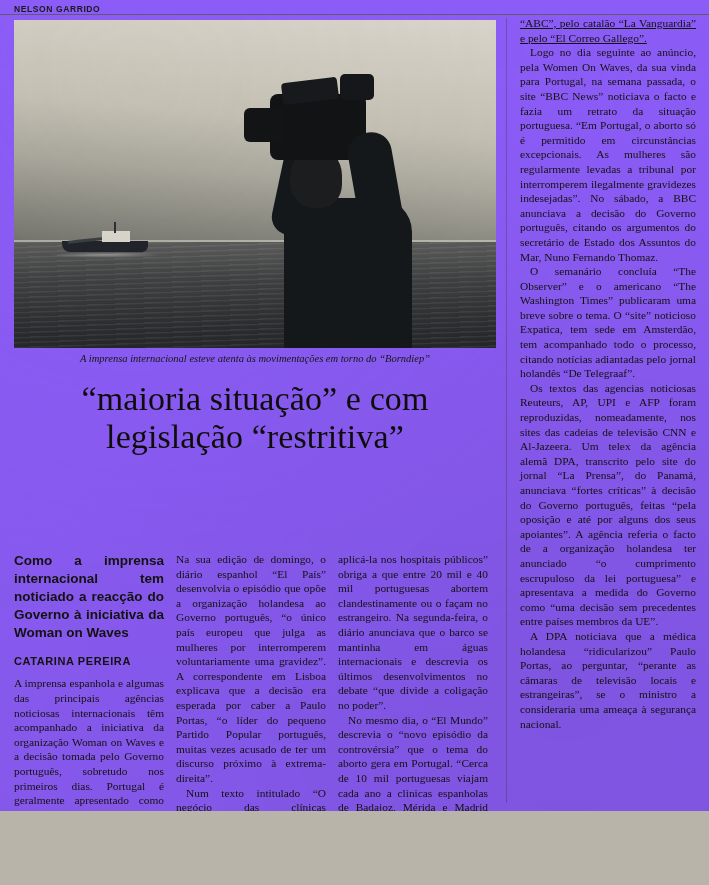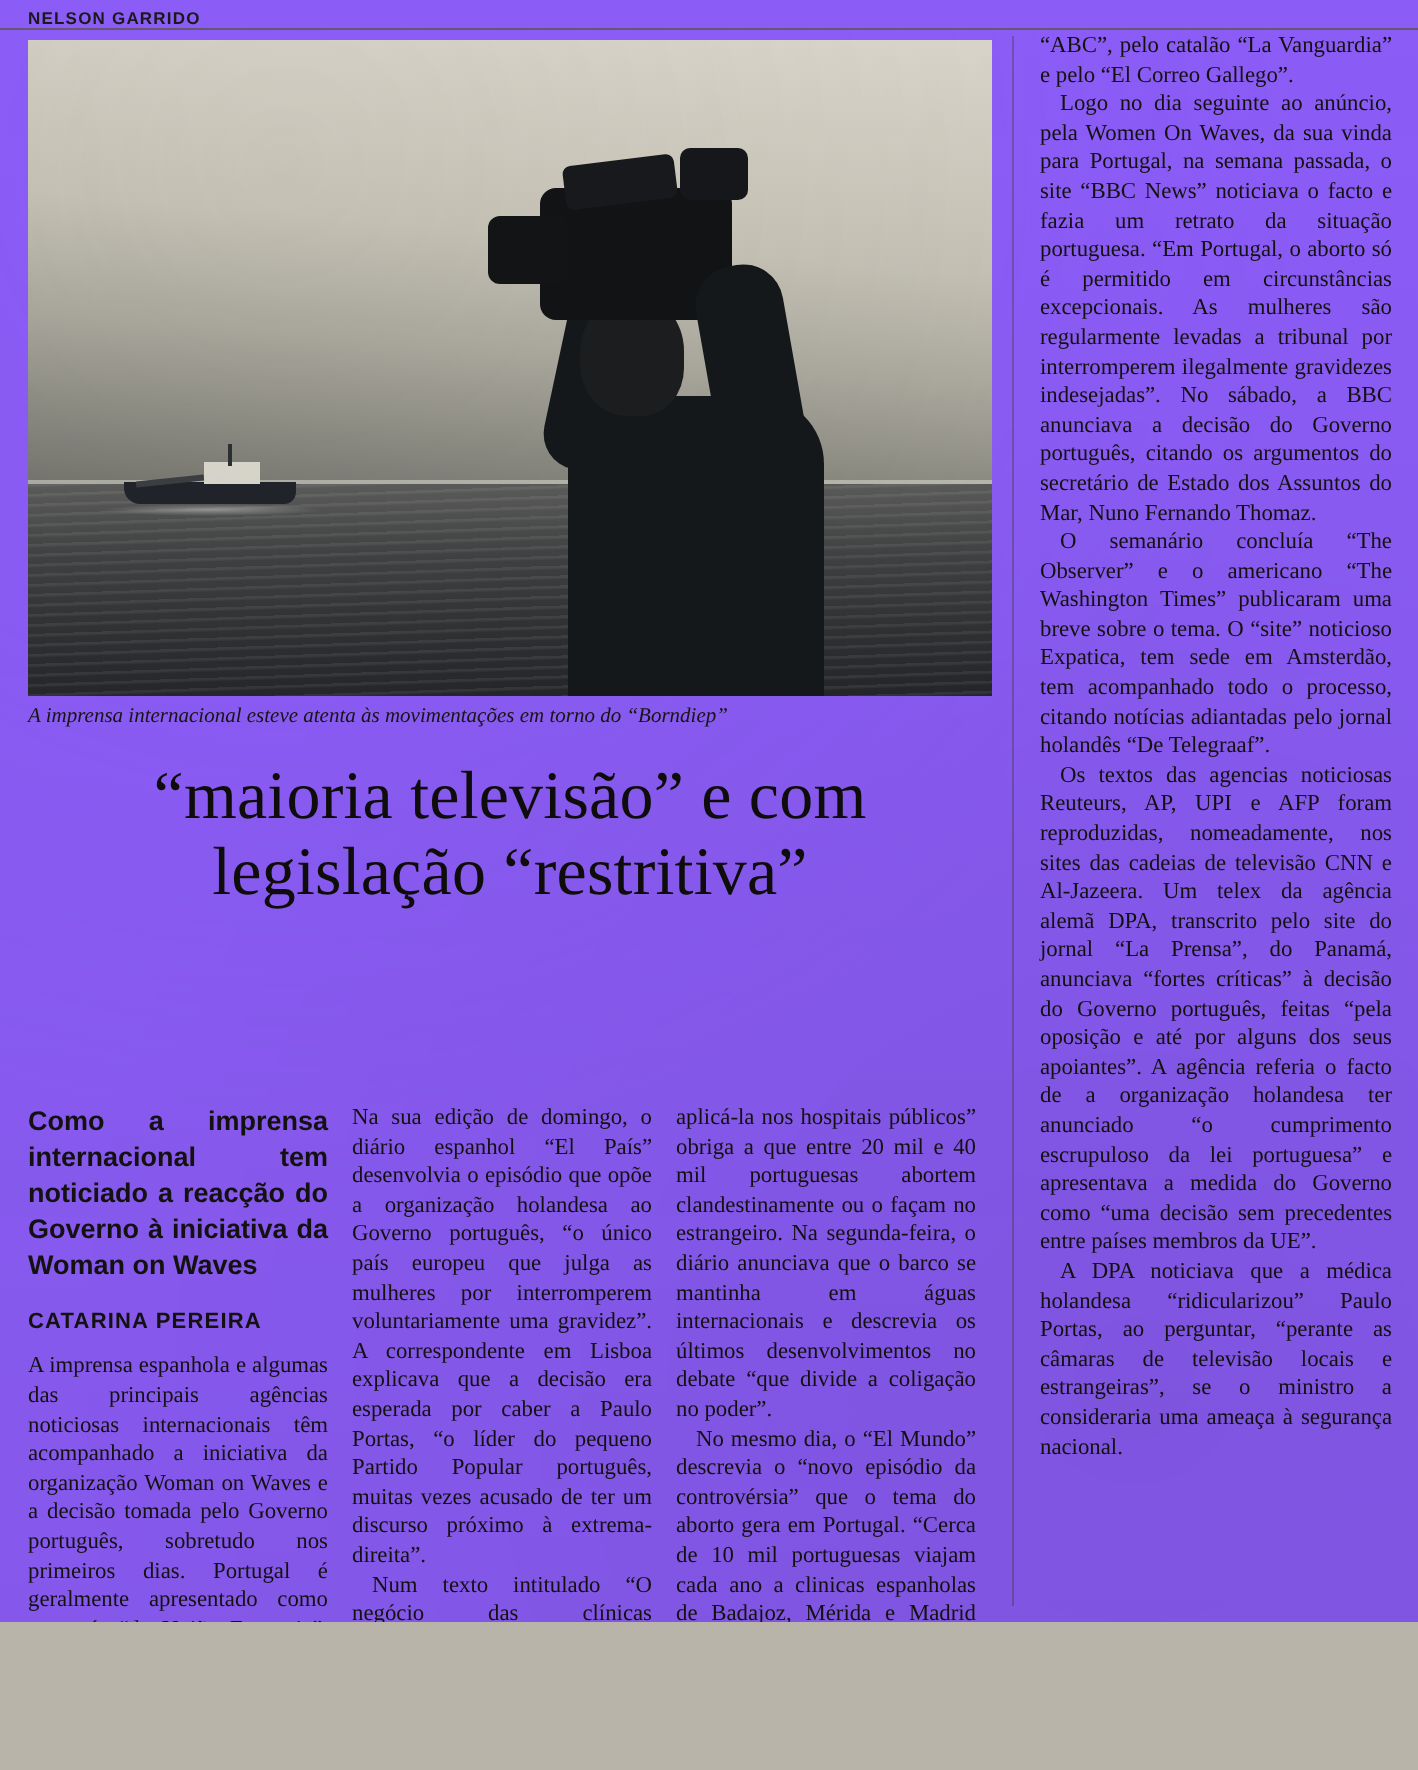--- a/index.html
+++ b/index.html
@@ -207,20 +207,21 @@
     bottom: 246px;
     width: 56px;
     height: 22px;
     background: #17191c;
     border-radius: 4px;
     transform: rotate(-7deg);
   }
 
   .caption {
     margin-top: 5px;
+    text-align: center;
     font-size: 10.5px;
     font-style: italic;
     line-height: 1.2;
     color: #171513;
   }
 
   .headline {
     margin-top: 14px;
     text-align: center;
     font-size: 34px;
@@ -277,21 +278,21 @@
     top: 16px;
     width: 176px;
     font-size: 11.4px;
     line-height: 1.28;
     text-align: justify;
   }
   .right-col p {
     margin: 0;
     text-indent: 10px;
   }
-  .right-col p.first { text-indent: 0; }
+  .right-col p.first { text-indent: 0; text-decoration: underline; }
 
   .divider-v {
     position: absolute;
     top: 18px;
     bottom: 8px;
     width: 1px;
     background: rgba(60,54,46,.35);
   }
 </style>
 </head>
@@ -323,21 +324,21 @@
         <div class="cm-lens"></div>
         <div class="cm-hood"></div>
         <div class="cm-viewfinder"></div>
         <div class="cm-arm-r"></div>
       </div>
     </div>
 
     <div class="caption">A imprensa internacional esteve atenta às movimentações em torno do “Borndiep”</div>
 
     <div class="headline">
-      <span class="l2">“maioria televisão” e com</span>
+      <span class="l2">“maioria situação” e com</span>
       <span class="l3">legislação “restritiva”</span>
     </div>
   </div>
 
   <div class="cols-lower">
 
     <div class="col">
       <div class="standfirst" style="margin-top:0">Como a imprensa internacional tem noticiado a reacção do Governo à iniciativa da Woman on Waves</div>
       <div class="byline">Catarina Pereira</div>
       <p class="first" style="margin-top:8px">A imprensa espanhola e algumas das principais agências noticiosas internacionais têm acompanhado a iniciativa da organização Woman on Waves e a decisão tomada pelo Governo português, sobretudo nos primeiros dias. Portugal é geralmente apresentado como um país “da União Europeia”, de “maioria católica”, onde vigora uma legislação “restritiva” sobre a interrupção voluntária da gravidez.</p>

